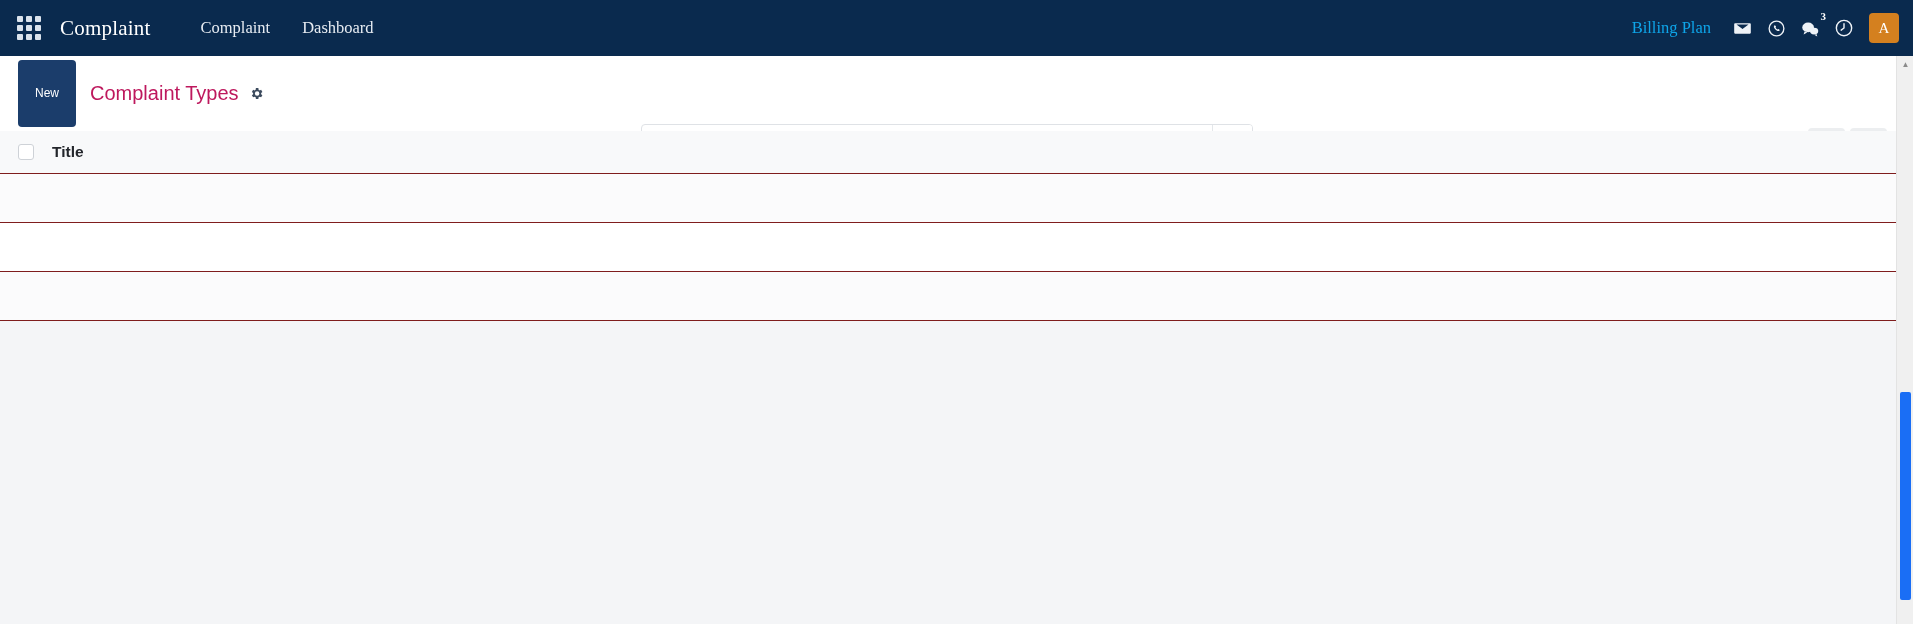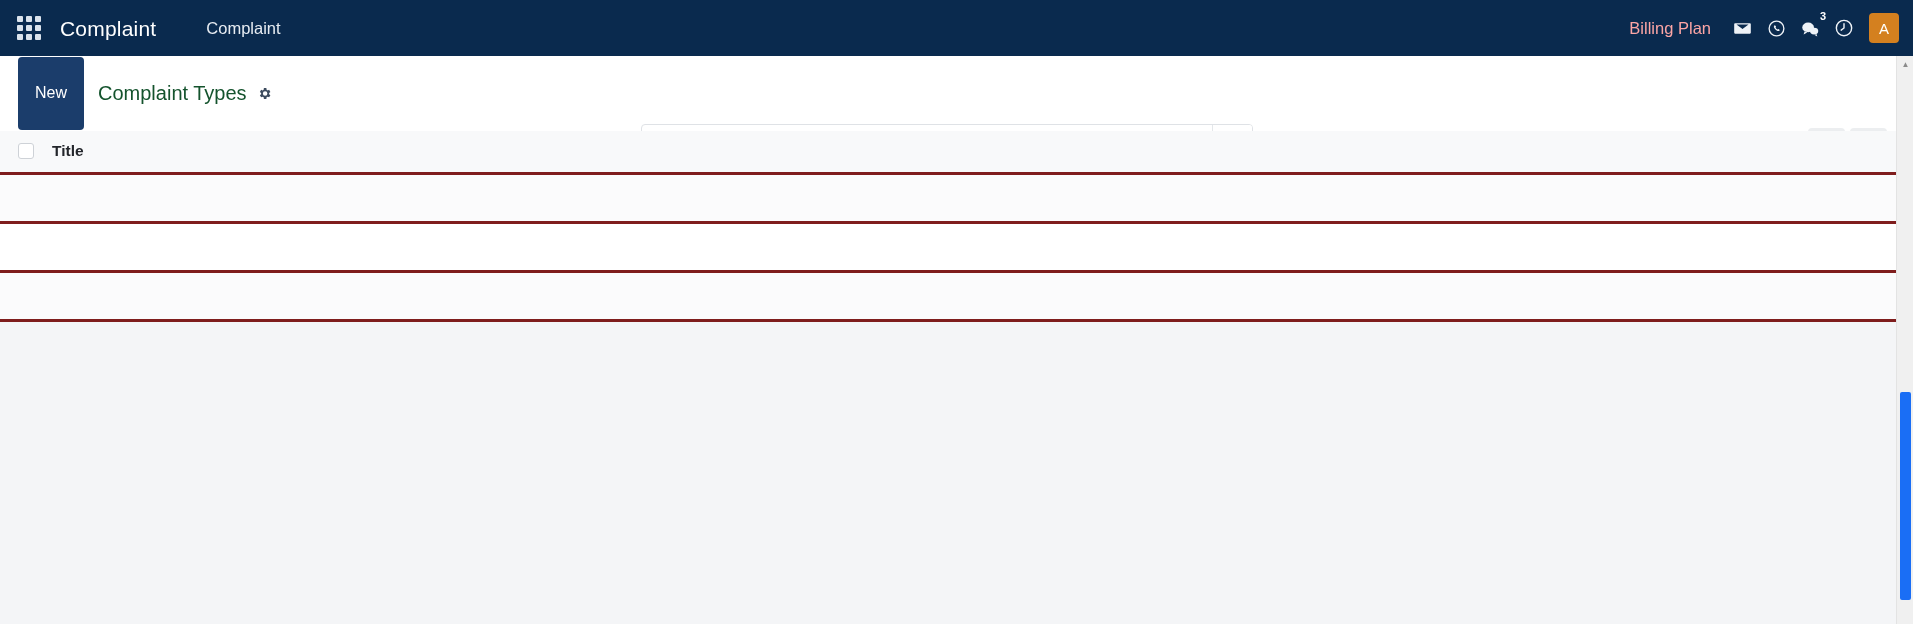--- a/index.html
+++ b/index.html
@@ -29,20 +29,21 @@
   .navbar {
     position: absolute;
     top: 0; left: 0;
     width: 1913px;
     height: 56px;
     background: #0b2murky;
     background: #0a2a4e;
     display: flex;
     align-items: center;
     color: #e9edf2;
+    font-family: Liberation Serif, serif;
   }
 
   .apps-icon {
     margin-left: 14px;
     width: 30px;
     height: 30px;
     display: flex;
     align-items: center;
     justify-content: center;
     cursor: pointer;
@@ -89,21 +90,21 @@
 
   .nav-right {
     margin-left: auto;
     display: flex;
     align-items: center;
     padding-right: 14px;
     gap: 0px;
   }
   .billing-plan {
     font-size: 16.5px;
-    color: #fca5a5;
+    color: #0ea5e9;
     cursor: pointer;
     margin-right: 14px;
     white-space: nowrap;
   }
   .nav-icon {
     position: relative;
     width: 34px;
     height: 36px;
     display: flex;
     align-items: center;
@@ -146,30 +147,30 @@
     align-items: center;
   }
 
   .btn-new {
     margin-left: 18px;
     background: #1b3d6b;
     color: #ffffff;
     border: none;
     border-radius: 4px;
     font-family: inherit;
-    font-size: 16px;
+    font-size: 12px;
     padding: 27px 17px;
     cursor: pointer;
     line-height: 1.15;
   }
 
   .breadcrumb {
     margin-left: 14px;
     font-size: 20px;
-    color: #14532d;
+    color: #be185d;
     display: flex;
     align-items: center;
     gap: 10px;
     white-space: nowrap;
   }
   .cog-icon { display: flex; align-items: center; cursor: pointer; color: #3c4b5e; }
 
   
   .searchview {
     position: absolute;
@@ -253,21 +254,21 @@
   }
   table.o-list {
     width: 1899px;
     border-collapse: collapse;
     table-layout: fixed;
   }
   table.o-list th,
   table.o-list td {
     text-align: left;
     vertical-align: middle;
-    border-bottom: 3px solid #7f1d1d;
+    border-bottom: 1px solid #7f1d1d;
   }
   .col-check { width: 42px; padding-left: 18px; }
   .col-title { padding-left: 10px; }
 
   thead tr { background: #f8f9fa; height: 42px; }
   thead th {
     font-size: 15.5px;
     font-weight: 700;
     color: #23262b;
     border-bottom: 1px solid #dfe1e4;
@@ -345,20 +346,21 @@
           <i></i>
           <i></i>
           <i></i>
       </div>
     </div>
 
     <div class="brand">Complaint</div>
 
     <div class="nav-menu">
       <div class="nav-item">Complaint</div>
+      <div class="nav-item">Dashboard</div>
     </div>
 
     <div class="nav-right">
 
       <div class="billing-plan">Billing Plan</div>
 
       <div class="nav-icon">
         <svg width="19" height="19" viewBox="0 0 24 24" fill="currentColor" aria-hidden="true">
           <path d="M2.5 5.5h19c.55 0 1 .45 1 1v11c0 .55-.45 1-1 1h-19c-.55 0-1-.45-1-1v-11c0-.55.45-1 1-1zm1.9 1.6L12 12.6l7.6-5.5H4.4z"></path>
         </svg>

